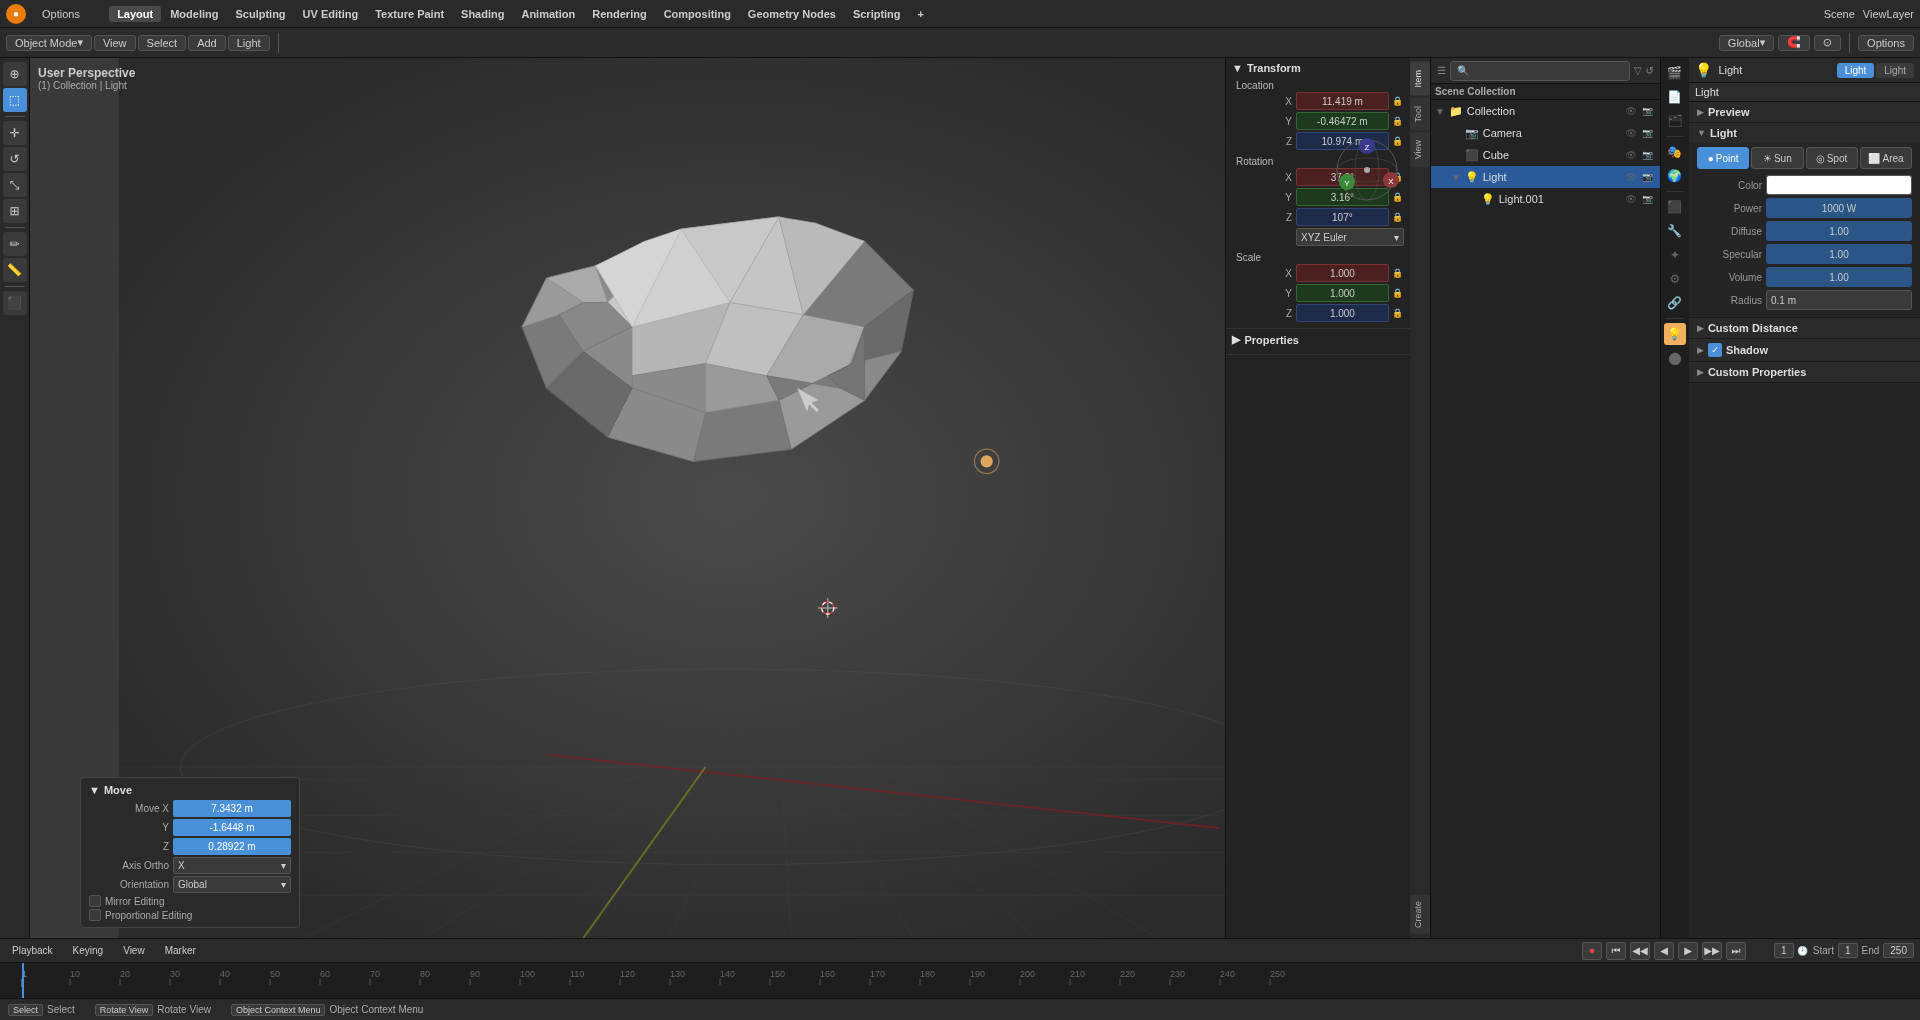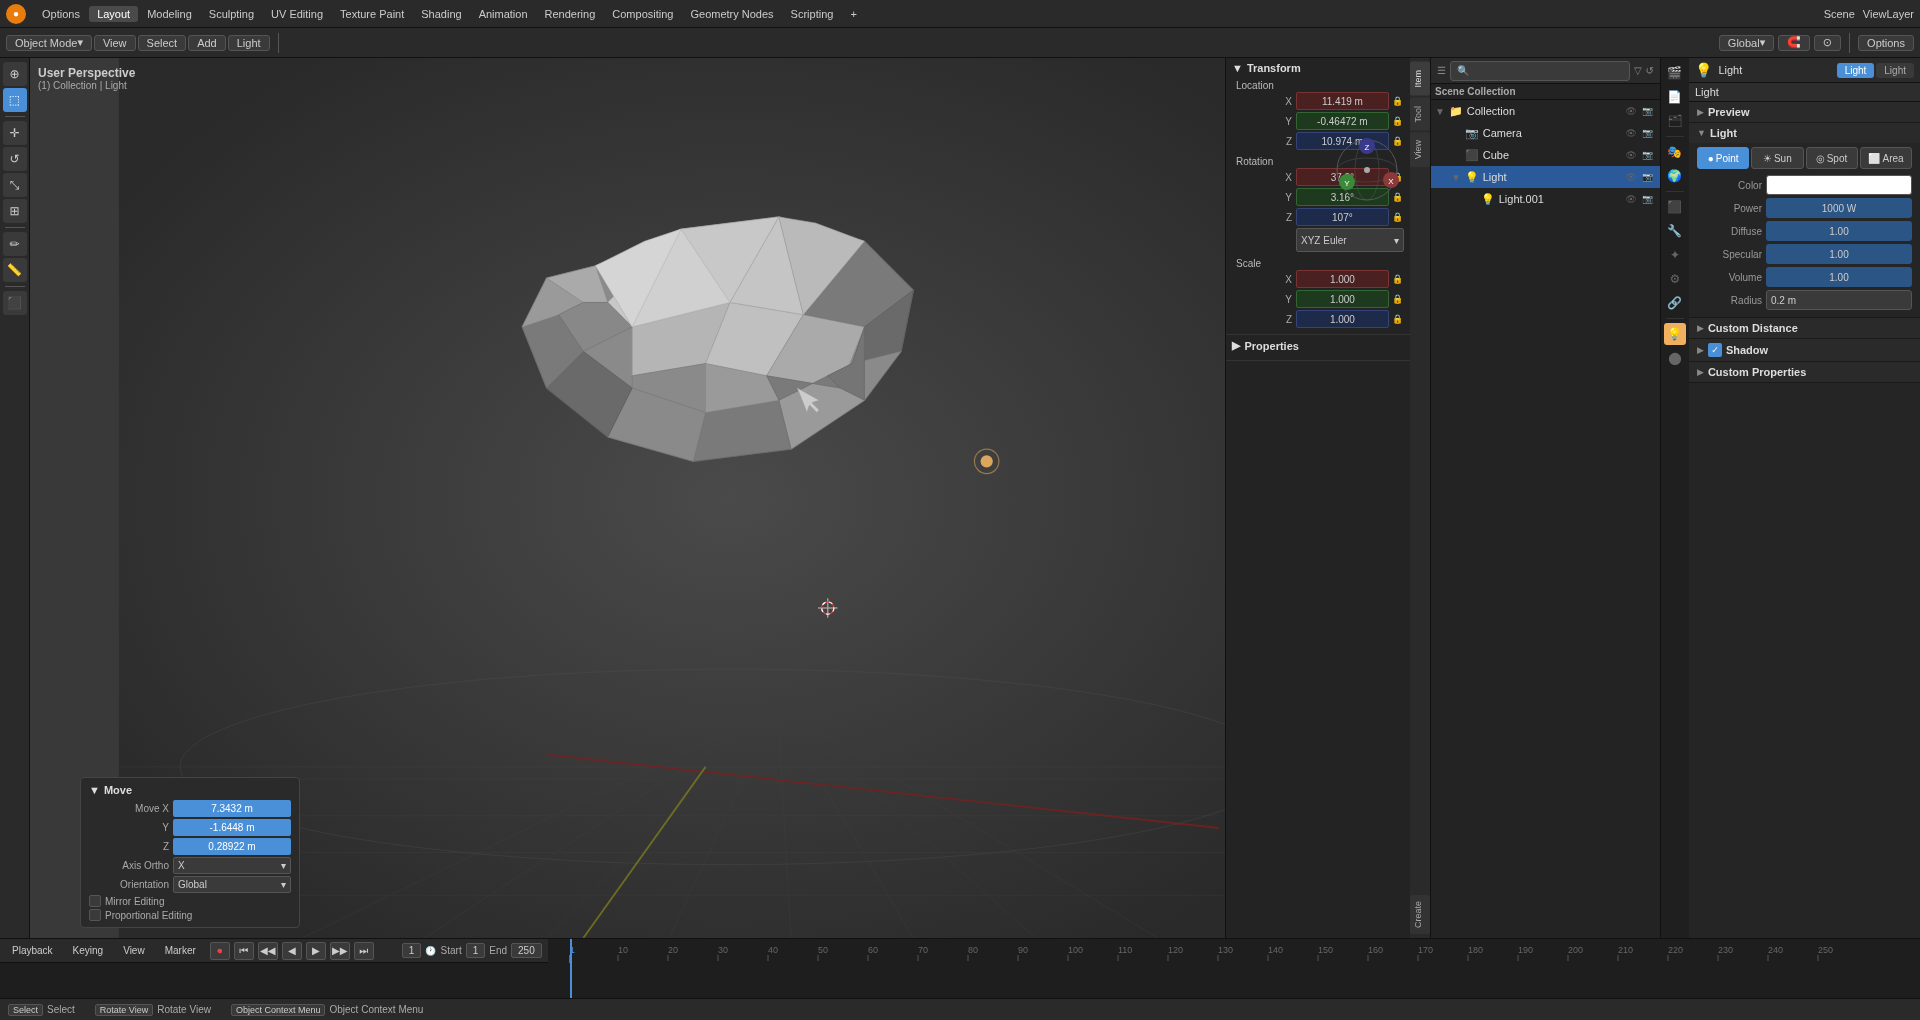--- a/index.html
+++ b/index.html
@@ -135,21 +135,21 @@
       display: flex; align-items: center; gap: 4px;
     }
     .npanel-row {
       display: flex; align-items: center; margin-bottom: 2px; gap: 4px;
     }
     .npanel-label {
       width: 60px; font-size: 10px; color: #aaa; text-align: right;
     }
     .npanel-field {
       flex: 1; background: #3a3a3a; border: 1px solid #555; border-radius: 2px;
-      padding: 1px 4px; font-size: 10px; color: #ccc; height: 24px;
+      padding: 1px 4px; font-size: 10px; color: #ccc; height: 18px;
       display: flex; align-items: center; justify-content: space-between;
     }
     .xyz-field {
       flex: 1; background: #3a3a3a; border: 1px solid #555; border-radius: 2px;
       padding: 1px 2px; font-size: 10px; color: #ccc; height: 18px;
       display: flex; align-items: center; justify-content: center;
     }
     .xyz-x { background: #4a2020; border-color: #7a3333; }
     .xyz-y { background: #1e3a1e; border-color: #336633; }
     .xyz-z { background: #1e2a4a; border-color: #334477; }
@@ -193,21 +193,21 @@
     }
     .op-check-label { font-size: 10px; color: #aaa; }
 
     
     .timeline {
       height: 60px;
       background: #1e1e1e;
       border-top: 1px solid #111;
       flex-shrink: 0;
       display: flex;
-      flex-direction: row;
+      flex-direction: column;
     }
     .timeline-controls {
       height: 24px;
       background: #2a2a2a;
       display: flex; align-items: center;
       padding: 0 6px;
       gap: 8px;
       border-bottom: 1px solid #111;
     }
     .tl-btn {
@@ -335,21 +335,21 @@
 
 <div class="top-menu">
   <div class="logo">●</div>
   <div class="menu-items">
     <div class="menu-item">File</div>
     <div class="menu-item">Axis</div>
     <div class="menu-item">Options</div>
     <div class="menu-item">Window</div>
     <div class="menu-item">Help</div>
   </div>
-  <div style="display: flex; gap: 1px;">
+  <div style="margin-left: 20px; display: flex; gap: 1px; font-weight: bold;">
     <div class="menu-item active">Layout</div>
     <div class="menu-item">Modeling</div>
     <div class="menu-item">Sculpting</div>
     <div class="menu-item">UV Editing</div>
     <div class="menu-item">Texture Paint</div>
     <div class="menu-item">Shading</div>
     <div class="menu-item">Animation</div>
     <div class="menu-item">Rendering</div>
     <div class="menu-item">Compositing</div>
     <div class="menu-item">Geometry Nodes</div>
@@ -796,21 +796,21 @@
               <div class="pc-field-blue">1.00</div>
             </div>
 
             <div class="pc-row">
               <div class="pc-label">Volume</div>
               <div class="pc-field-blue">1.00</div>
             </div>
 
             <div class="pc-row">
               <div class="pc-label">Radius</div>
-              <div class="pc-field">0.2 m</div>
+              <div class="pc-field">0.1 m</div>
             </div>
           </div>
         </div>
 
         <div class="pc-section">
           <div class="pc-section-hdr">
             <span class="collapse-arrow">▶</span>
             <span class="pc-section-hdr-title">Custom Distance</span>
           </div>
         </div>

